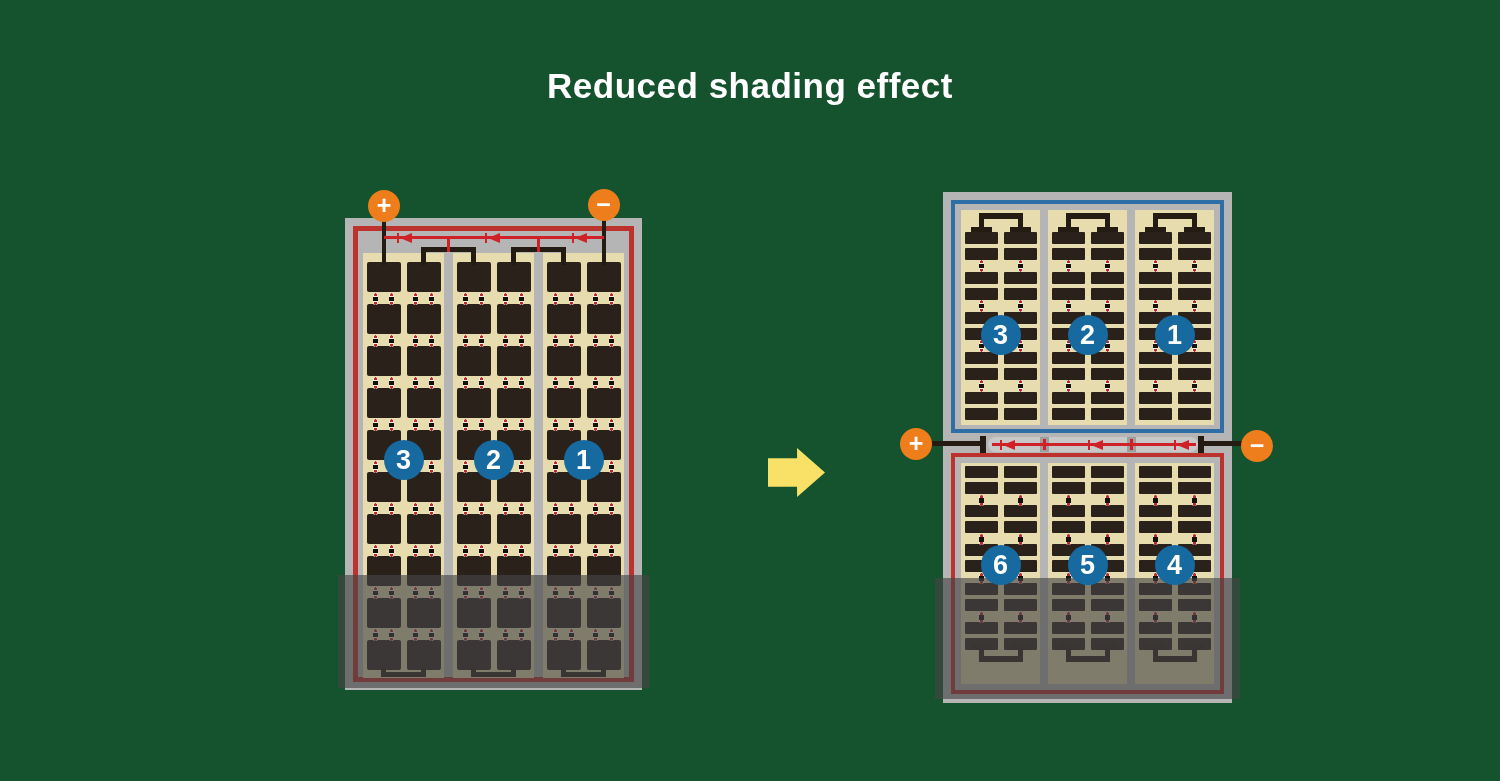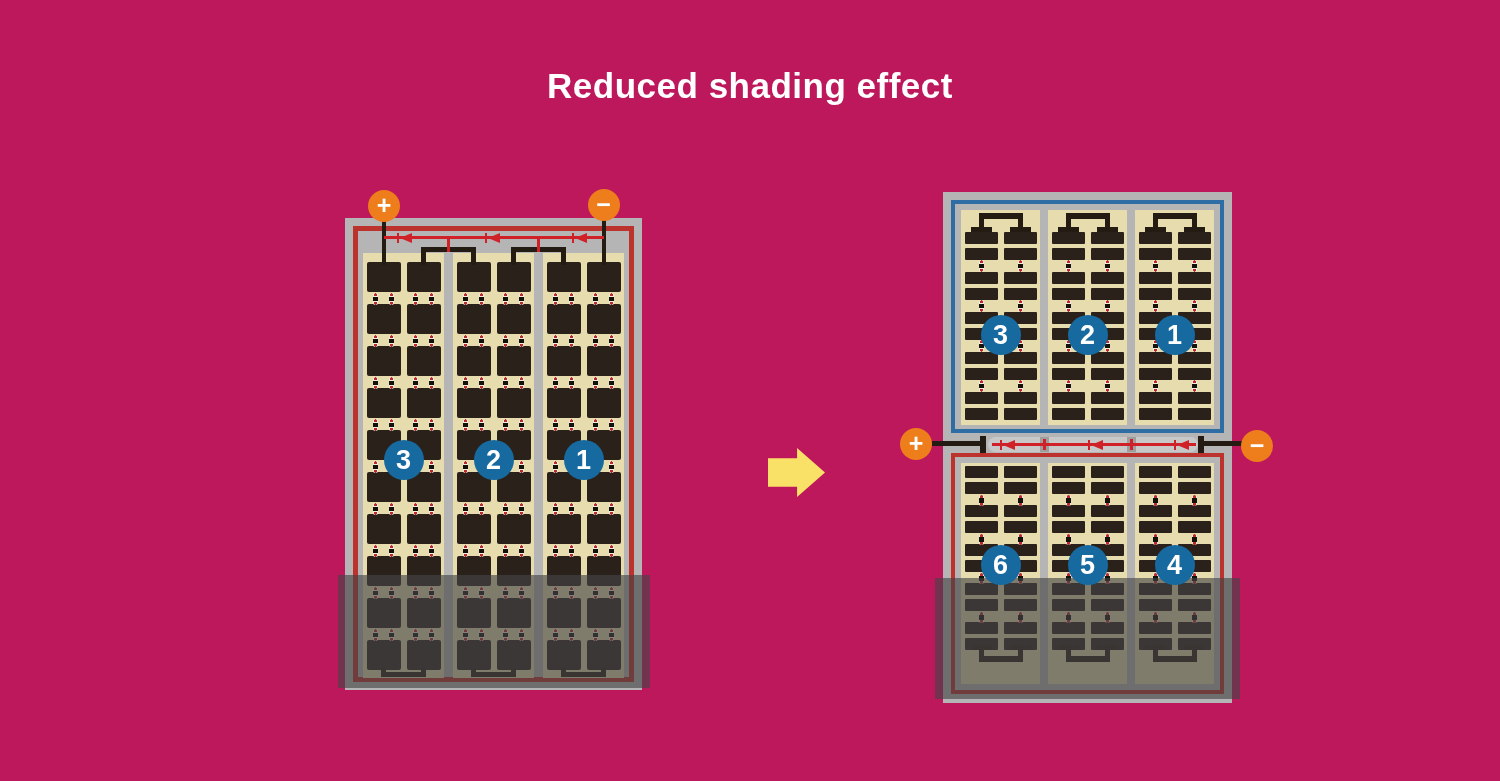--- a/index.html
+++ b/index.html
@@ -1,16 +1,16 @@
 <!DOCTYPE html>
 <html><head>
 <meta charset="utf-8">
 <style>
   html,body{margin:0;padding:0;background:#000;}
-  #stage{position:relative;width:1500px;height:781px;background:#be185d;overflow:hidden;
+  #stage{position:relative;width:1500px;height:781px;background:#14532d;overflow:hidden;
          font-family:"Liberation Sans","DejaVu Sans",sans-serif;}
   #title{position:absolute;left:0;top:66px;width:1500px;text-align:center;
          color:#ffffff;font-size:35px;font-weight:700;letter-spacing:0.5px;}
   .module{position:absolute;}
   #arrow{position:absolute;left:768px;top:448px;width:57px;height:49px;
          clip-path:polygon(0% 21%,51% 21%,51% 0%,100% 50%,51% 100%,51% 79%,0% 79%);}
 </style>
 </head>
 <body>
 

